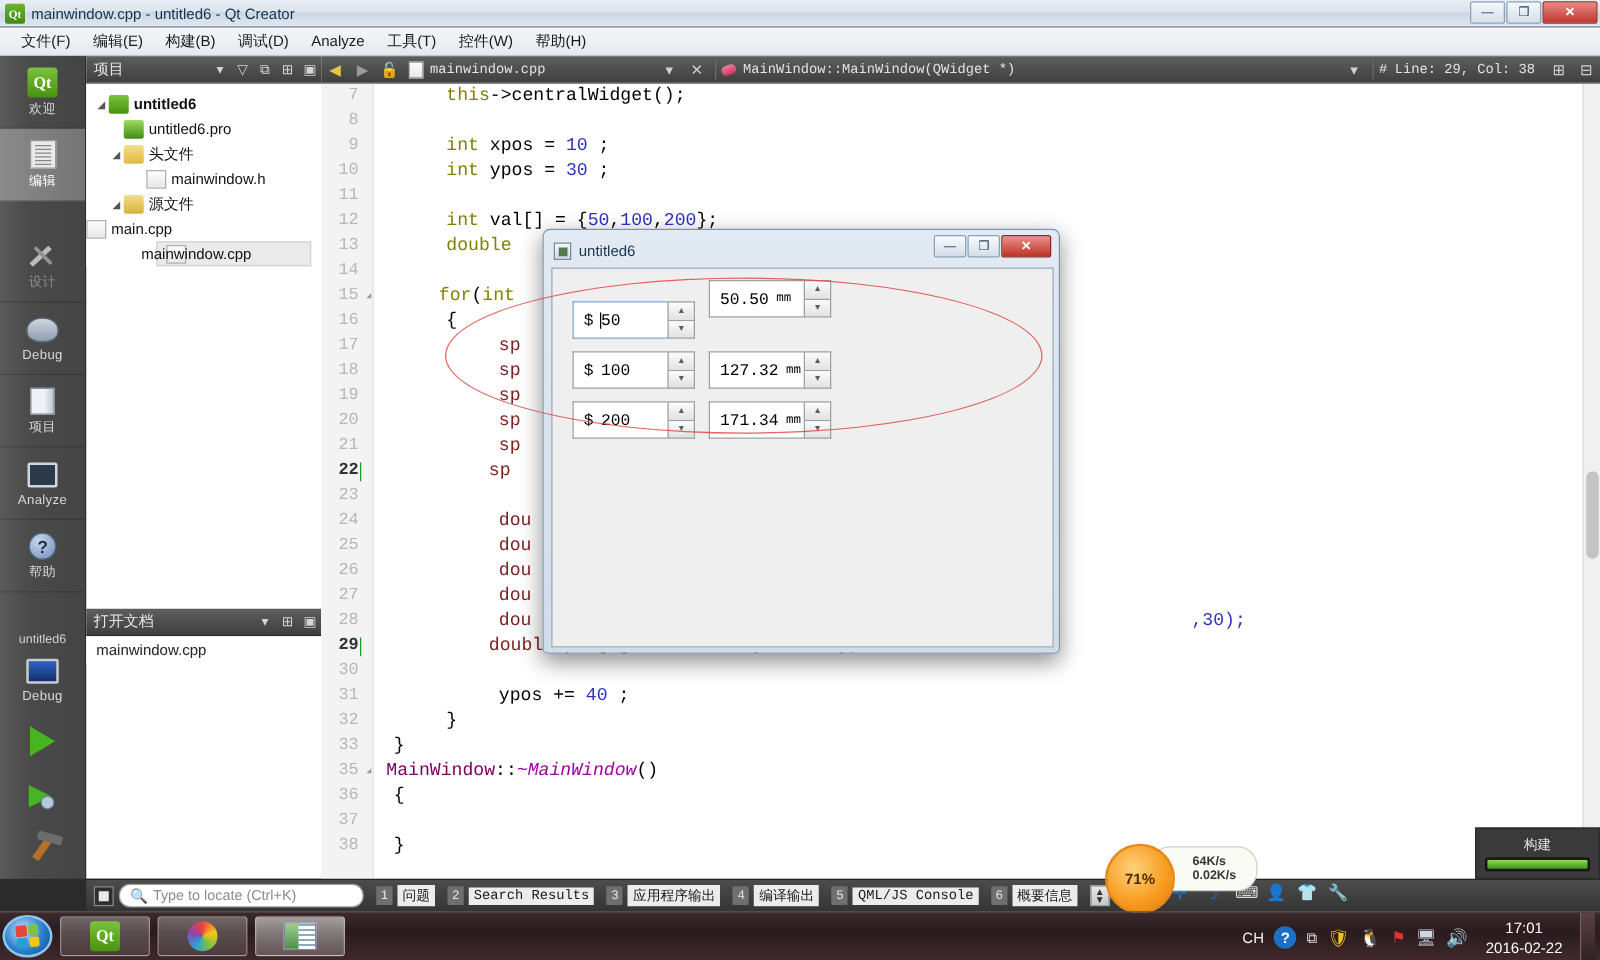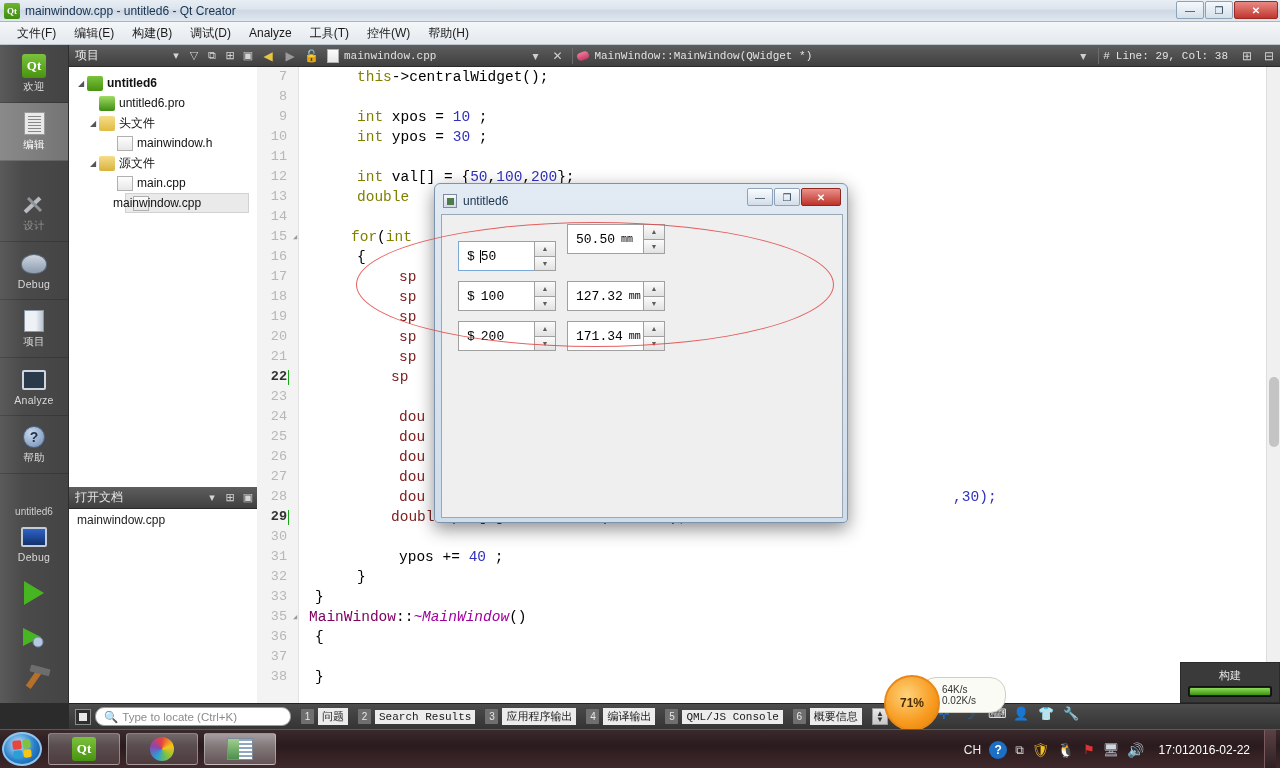--- a/index.html
+++ b/index.html
@@ -219,22 +219,22 @@
 
   
   .netw { position:absolute; left:884px; top:675px; width:62px; height:50px; }
   .orange { position:absolute; left:0; top:0; width:56px; height:56px; border-radius:50%;
     background: radial-gradient(circle at 40% 35%, #ffd27a, #f79a1e 60%, #e07f0a 100%);
     border:2px solid #e8881a; display:flex; align-items:center; justify-content:center;
     color:#4a2d00; font-size:12px; font-weight:bold; }
   .netbubble { position:absolute; left:36px; top:2px; width:86px; height:36px;
     background:#fbfbf5; border:1px solid #cfcfc4; border-radius:16px;
     display:flex; flex-direction:column; justify-content:center; padding-left:8px; gap:0px; }
-  .netrow { display:flex; align-items:flex-start; gap:8px; font-size:10px; color:#333;
-    font-family:"Liberation Sans",sans-serif; }
+  .netrow { display:flex; align-items:flex-start; gap:20px; font-size:10px; color:#333;
+    font-family:"Liberation Sans",sans-serif;font-weight:bold; }
   .up { color:#cc2222; font-size:10px; }
   .down { color:#1a9b1a; font-size:10px; }
 
   
   .trayrow { position:absolute; left:938px; top:706px; display:flex; align-items:center; gap:9px; }
   .tico { width:16px; height:15px; }
 
   
   .taskbar { position:absolute; left:0; top:729px; width:1280px; height:39px;
     background: linear-gradient(to bottom, #3b2a2c 0%, #2a1b1e 40%, #40282b 100%);
@@ -245,21 +245,21 @@
   .orbflag{width:18px;height:18px;display:grid;grid-template-columns:1fr 1fr;
     grid-template-rows:1fr 1fr;gap:1px;transform:rotate(-6deg);}
   .orbflag i{display:block;border-radius:2px;}
   .tbitem { width:72px;height:32px;margin-left:6px;border-radius:3px;
     background: linear-gradient(to bottom, rgba(255,255,255,.30), rgba(255,255,255,.10));
     border:1px solid rgba(255,255,255,.35); display:flex;align-items:center;justify-content:center; }
   .tbitem.active { background: linear-gradient(to bottom, rgba(255,255,255,.55), rgba(255,255,255,.22)); }
   .tray { position:absolute; right:0; top:0; height:39px; display:flex; align-items:center; gap:8px;
     padding-right:4px; color:#fff; }
   .traytxt { font-size:12px; color:#f0f0f0; }
-  .clock { display:flex; flex-direction:row; align-items:center; font-size:12px; color:#fff;
+  .clock { display:flex; flex-direction:column; align-items:center; font-size:12px; color:#fff;
     line-height:16px; margin:0 6px; }
   .showdesk { width:12px; height:39px; background:linear-gradient(to bottom,#5a4145,#2e2023);
     border-left:1px solid #7a5c60; }
 </style>
 </head>
 <body>
 
 <div id="root">
 
   <div class="titlebar">
@@ -385,21 +385,21 @@
       </div>
       <div class="trow" style="padding-left:48px">
         <span class="ic ic-file"></span>
         <span>mainwindow.h</span>
       </div>
       <div class="trow" style="padding-left:18px">
         <span class="arrow">◢</span>
         <span class="ic ic-foldercpp"></span>
         <span>源文件</span>
       </div>
-      <div class="trow" style="padding-left:48px">
+      <div class="trow" style="">
         <span class="ic ic-file"></span>
         <span>main.cpp</span>
       </div>
       <div class="trow sel" style="padding-left:47px;margin:0 4px 0 56px;width:124px">
         <span class="ic ic-file" style="margin-left:-40px"></span>
         <span style="margin-left:-40px">mainwindow.cpp</span>
       </div>
     </div>
 
     <div class="opendocs-head">

